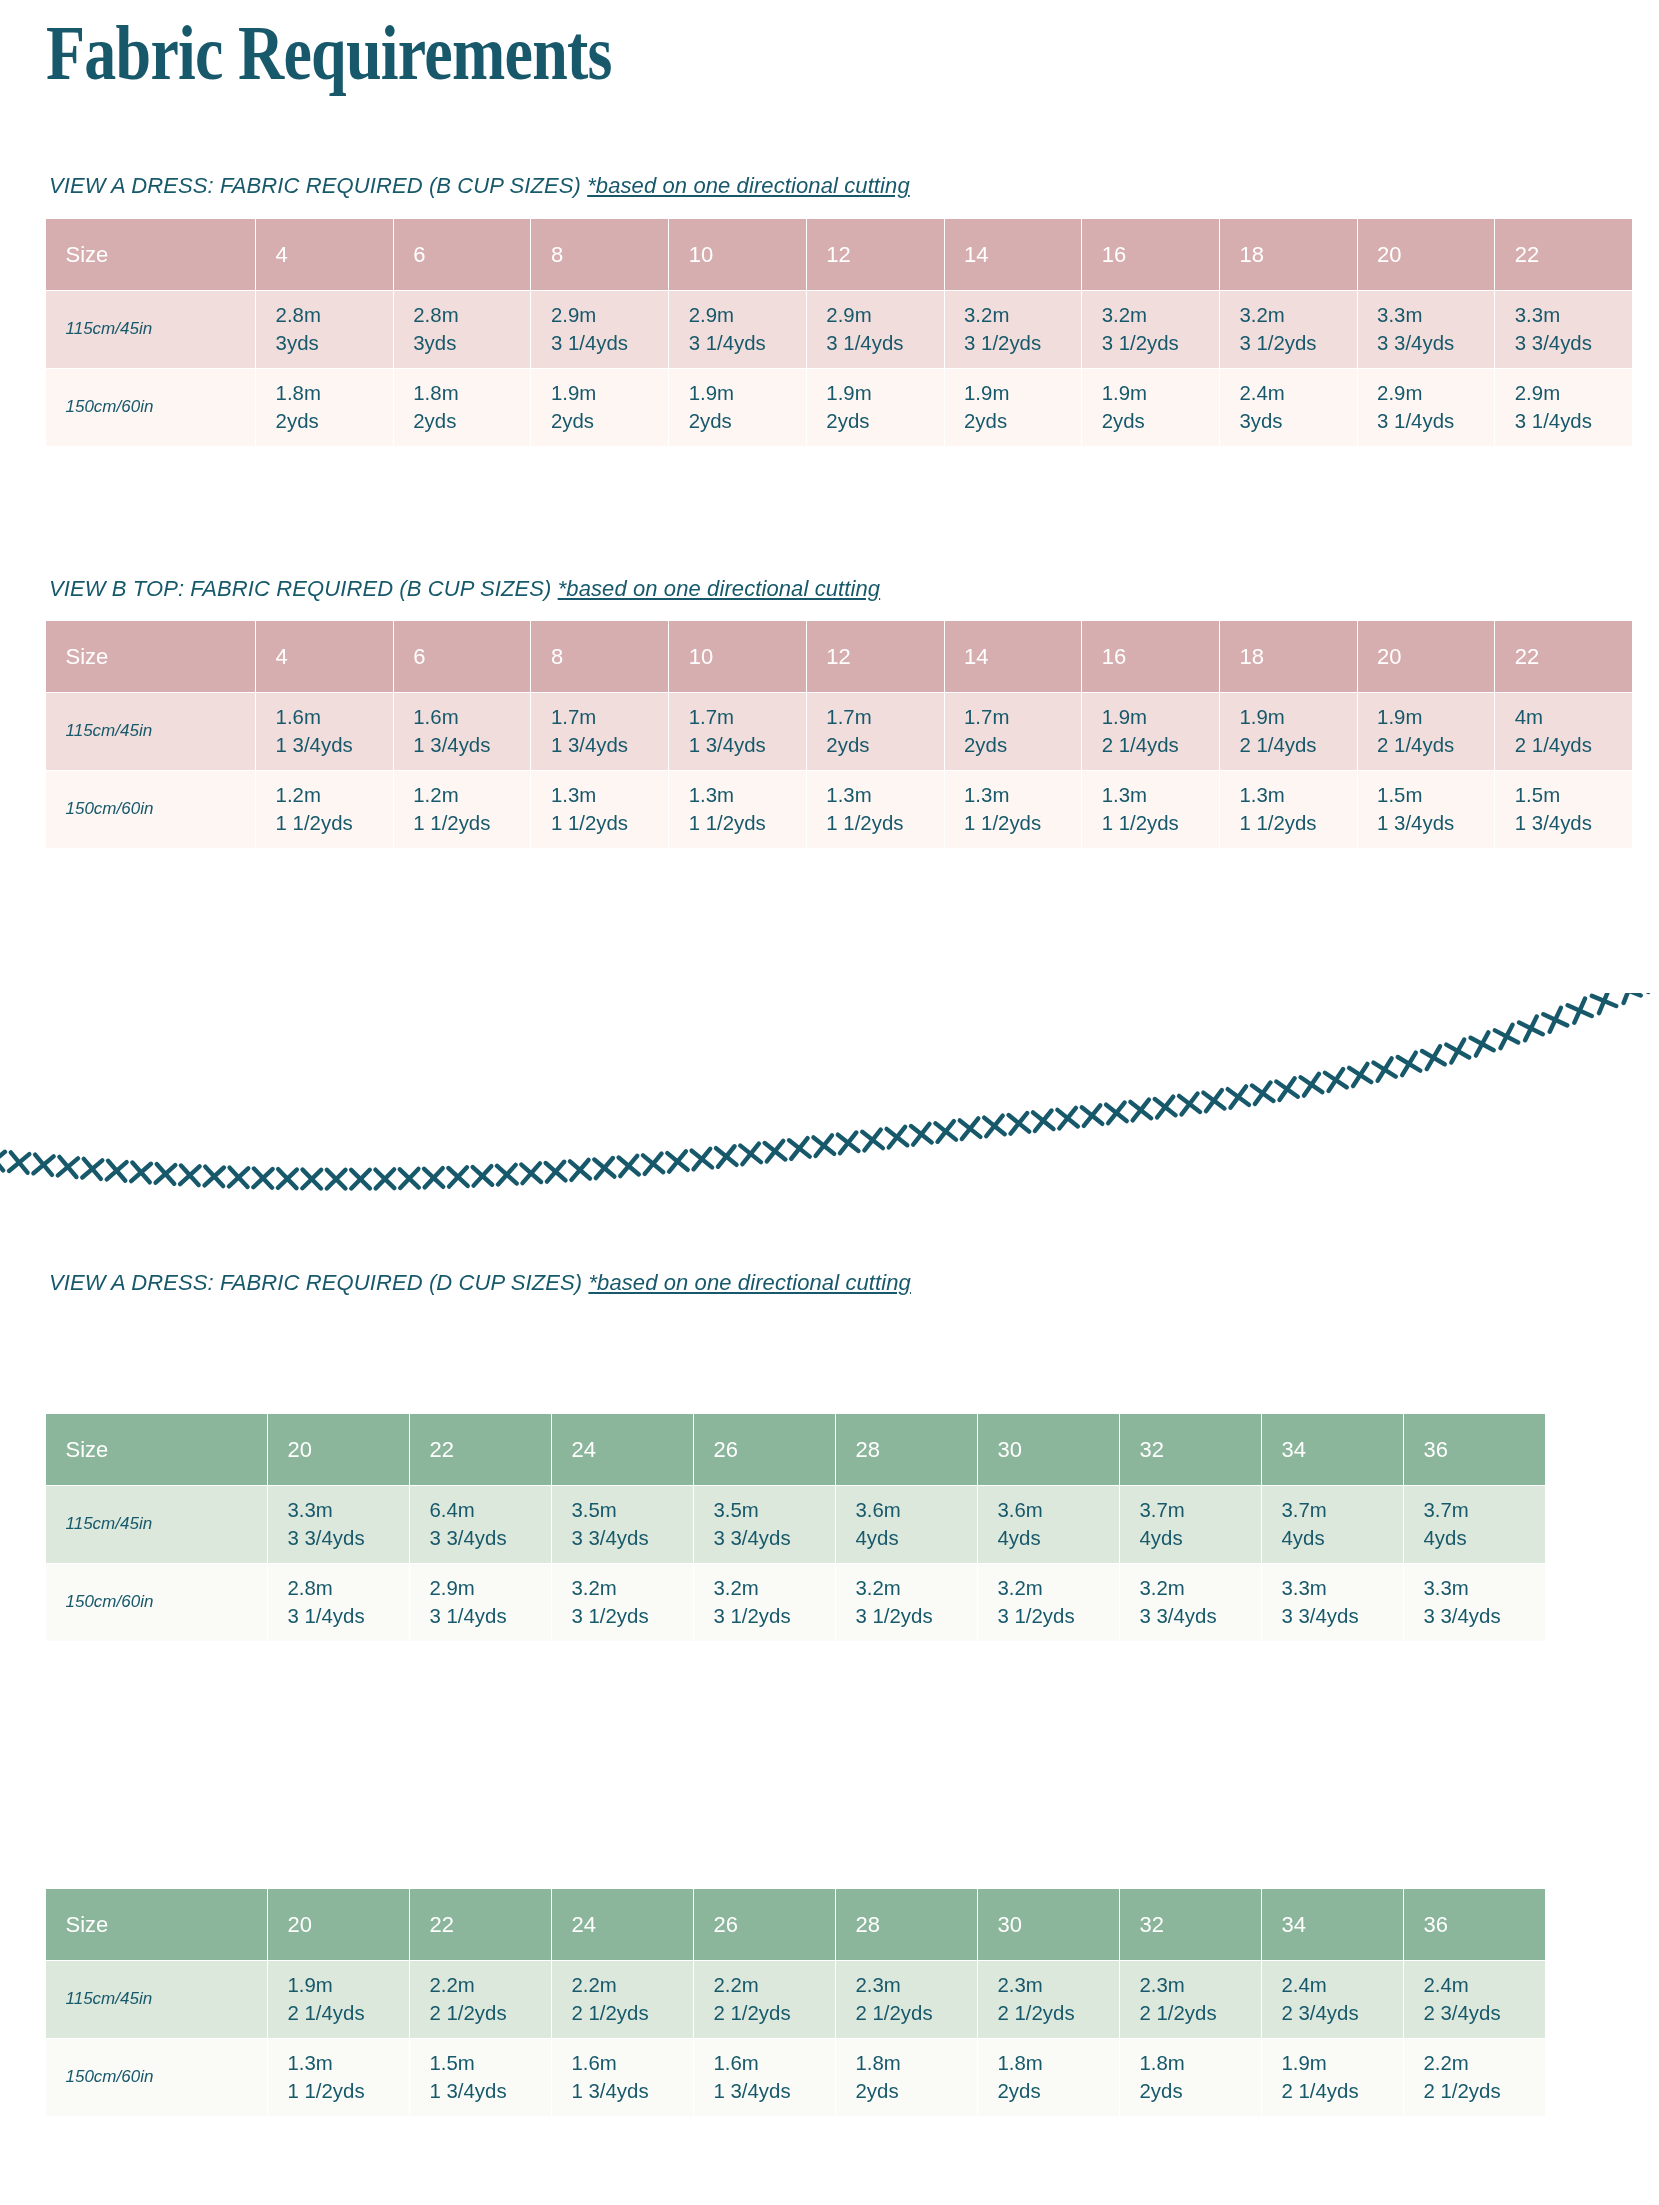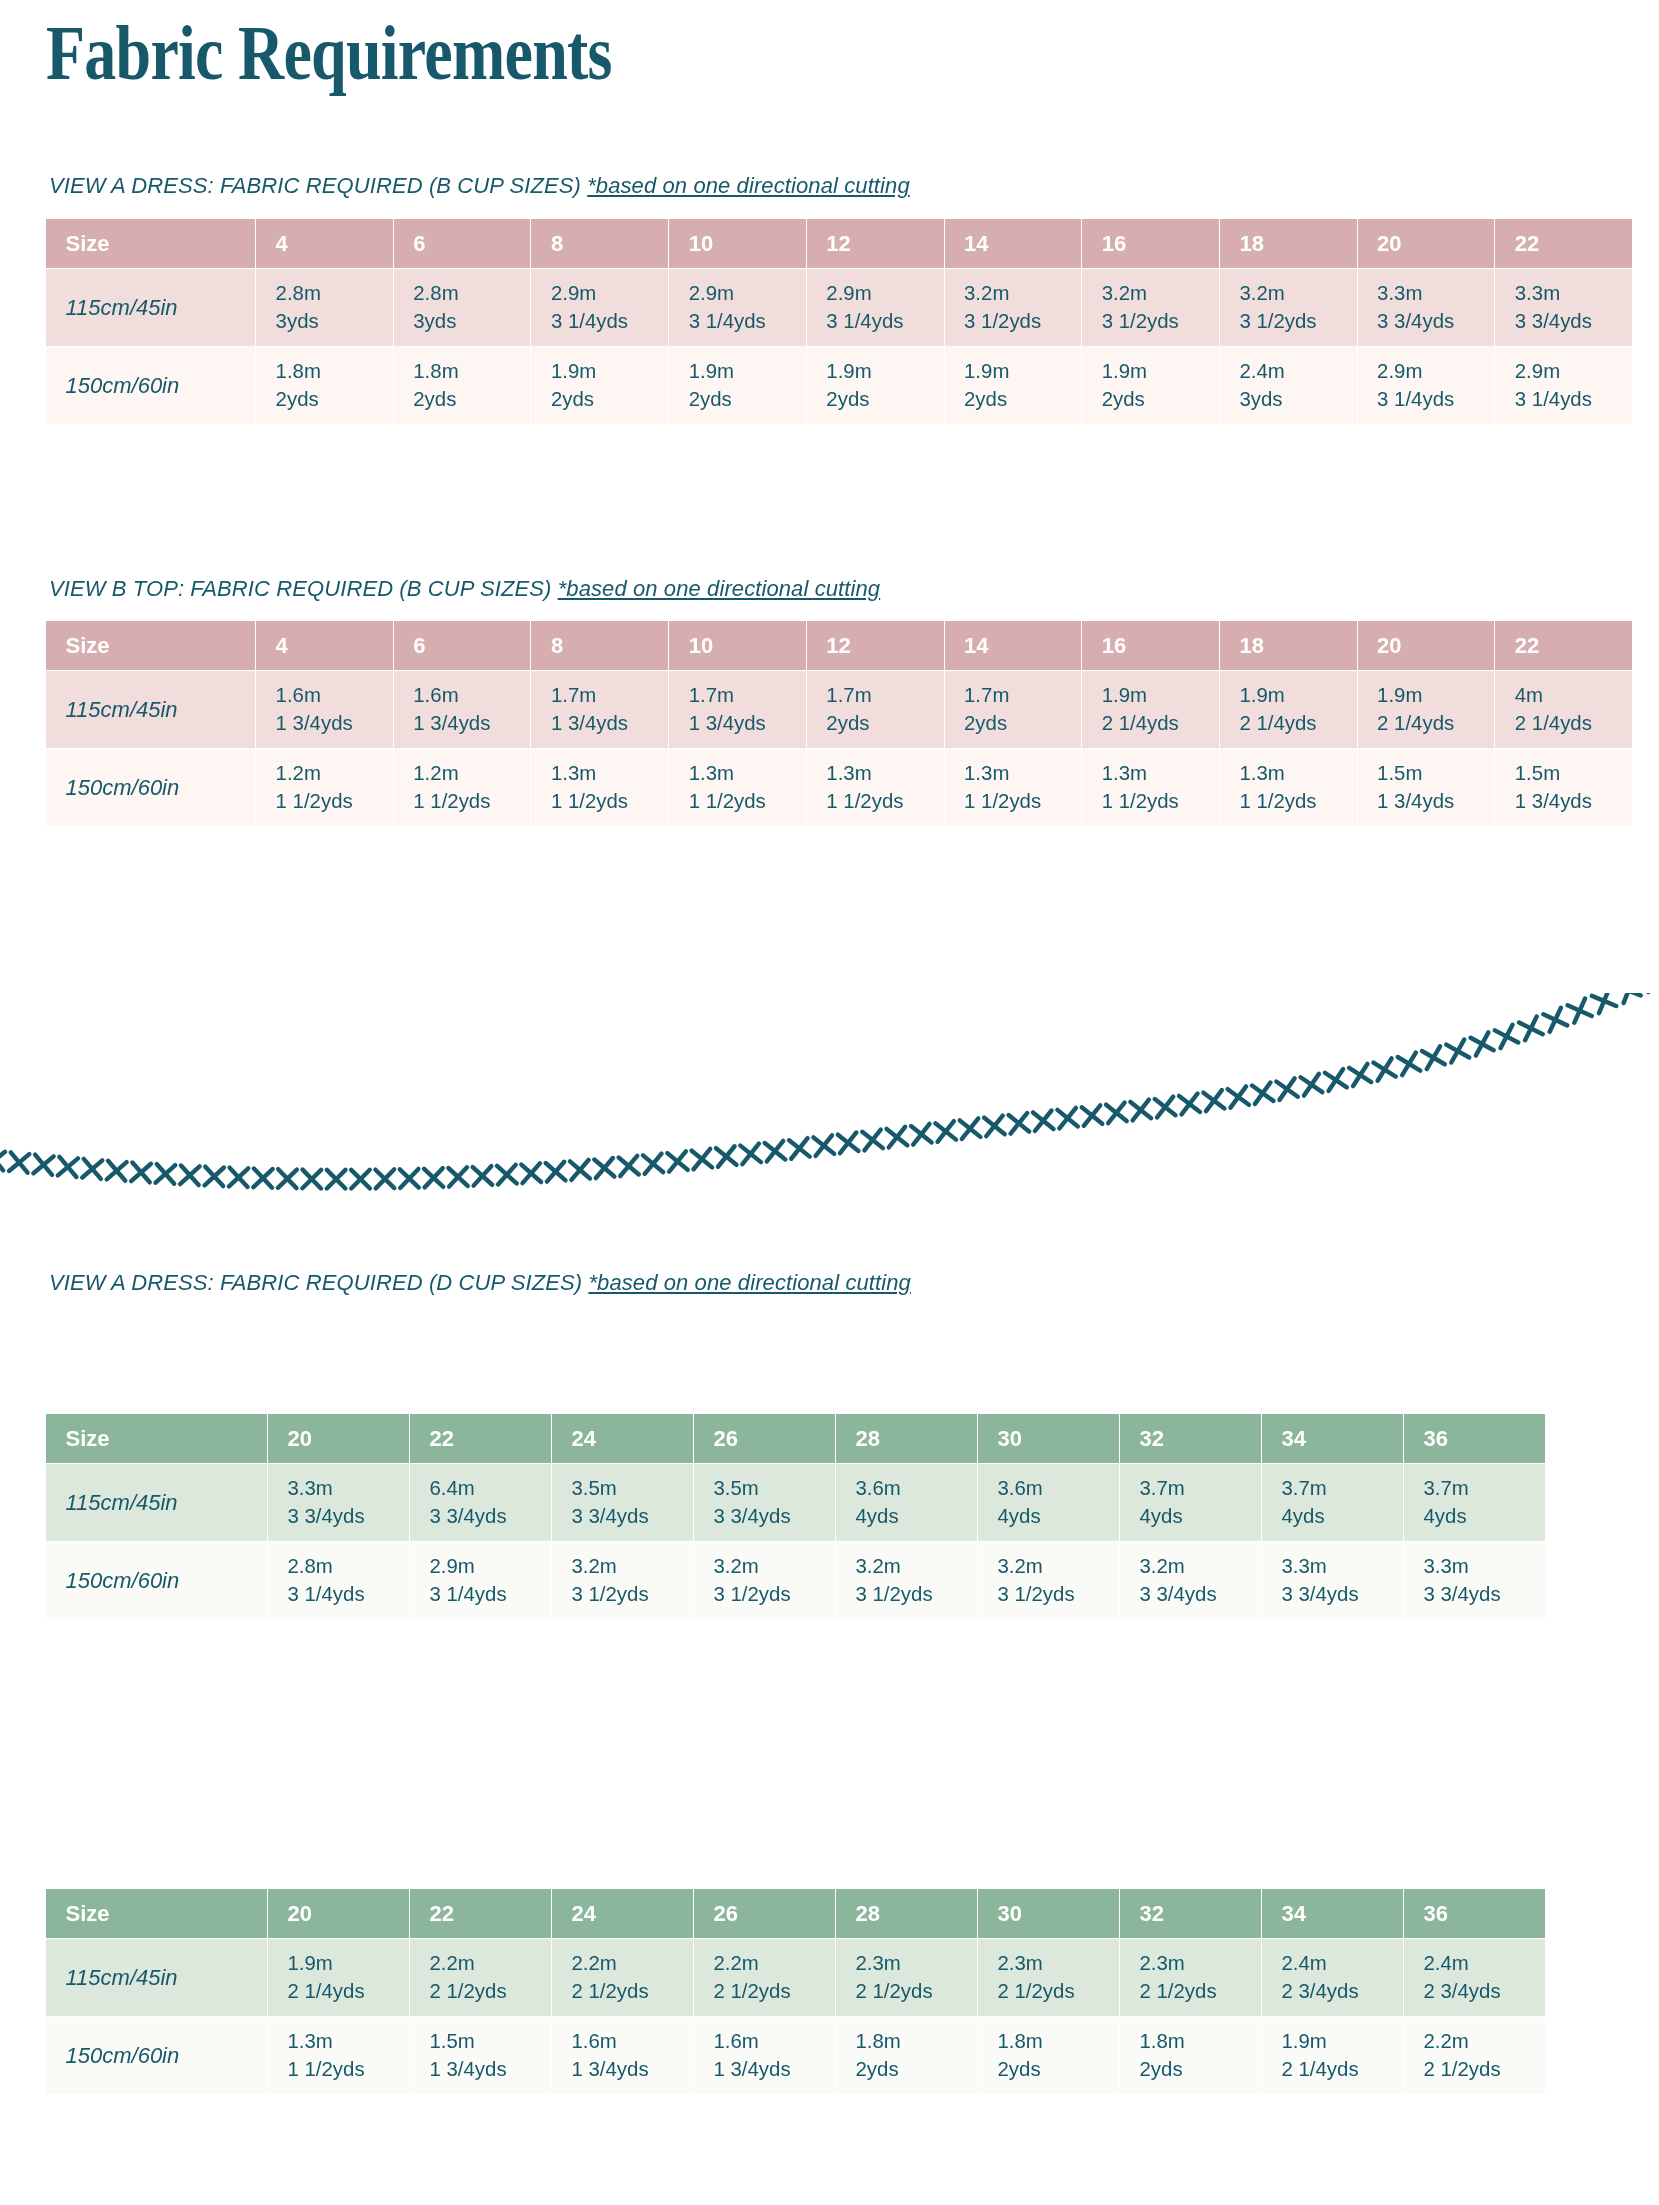--- a/index.html
+++ b/index.html
@@ -64,28 +64,28 @@
   .fabric-table td, .fabric-table th {
     vertical-align: middle;
     text-align: left;
     padding: 0 0 0 19.5px;
     font-size: 20.4px;
     line-height: 1.35;
     border-right: 1.8px solid #ffffff;
     border-bottom: 1.8px solid #ffffff;
   }
   .fabric-table th {
-    font-weight: bold;
+    font-weight: normal;
     color: #ffffff;
-    height: 50px;
+    height: 72px;
     font-size: 22px;
   }
   .fabric-table td.rowlabel {
     font-style: italic;
-    font-size: 22px;
+    font-size: 17px;
     color: #17596b;
     white-space: nowrap;
   }
   .fabric-table td.cell {
     color: #17596b;
     height: 78px;
     white-space: nowrap;
   }
   .fabric-table td.cell .m   { display: block; }
   .fabric-table td.cell .yds { display: block; }

